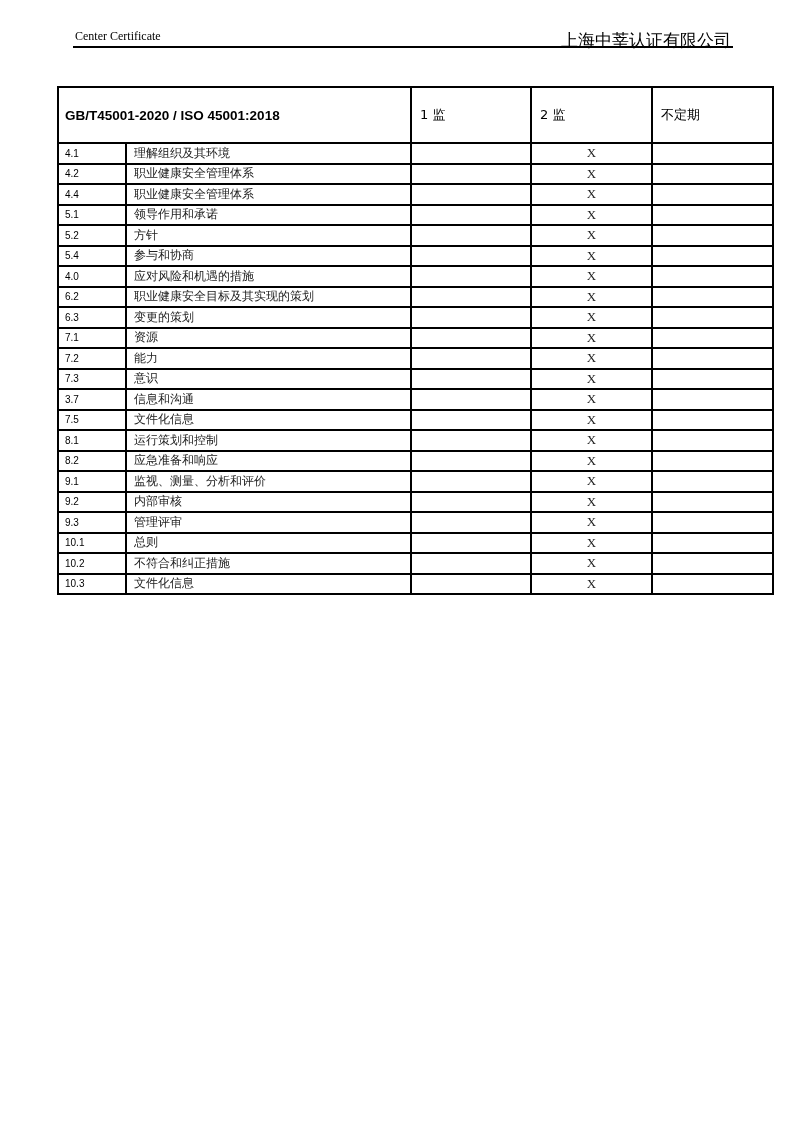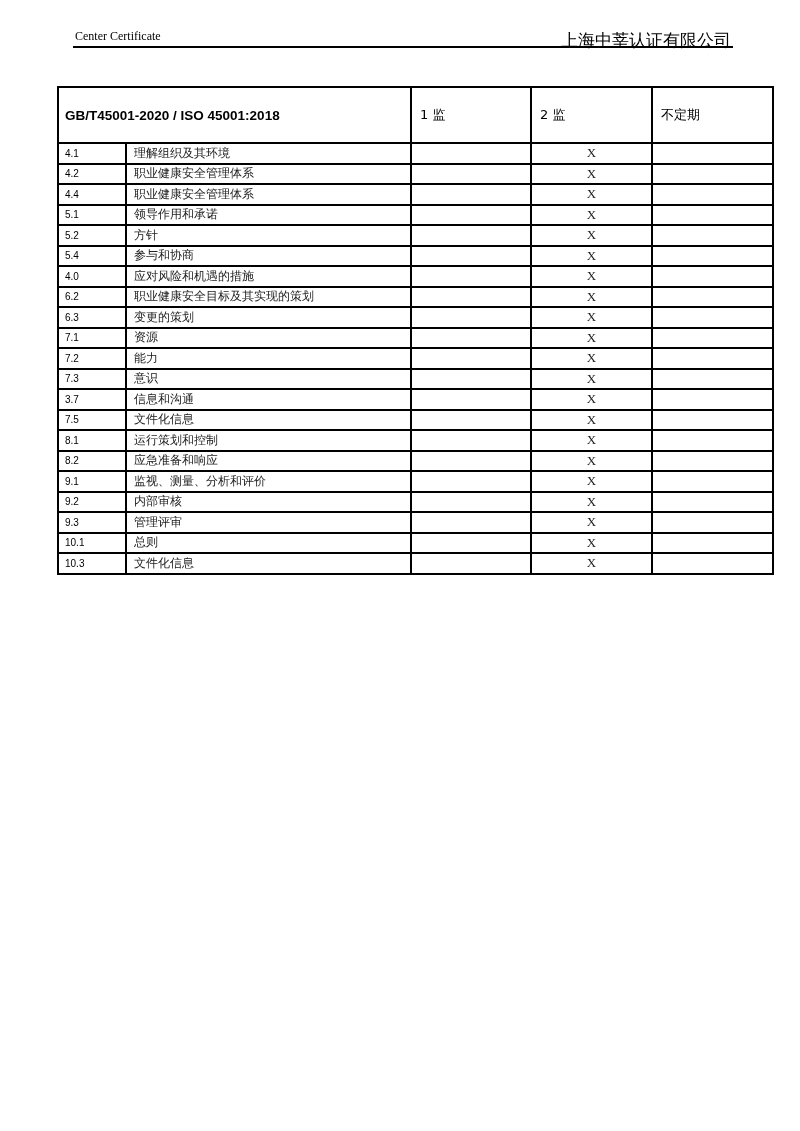--- a/index.html
+++ b/index.html
@@ -173,20 +173,27 @@
         <td class="mark"></td>
       </tr>
       <tr>
         <td class="clause">10.1</td>
         <td class="title">总则</td>
         <td class="mark"></td>
         <td class="mark">X</td>
         <td class="mark"></td>
       </tr>
       <tr>
+        <td class="clause">10.2</td>
+        <td class="title">不符合和纠正措施</td>
+        <td class="mark"></td>
+        <td class="mark">X</td>
+        <td class="mark"></td>
+      </tr>
+      <tr>
         <td class="clause">10.3</td>
         <td class="title">文件化信息</td>
         <td class="mark"></td>
         <td class="mark">X</td>
         <td class="mark"></td>
       </tr>
     </tbody>
 </table>
 
 </body></html>

